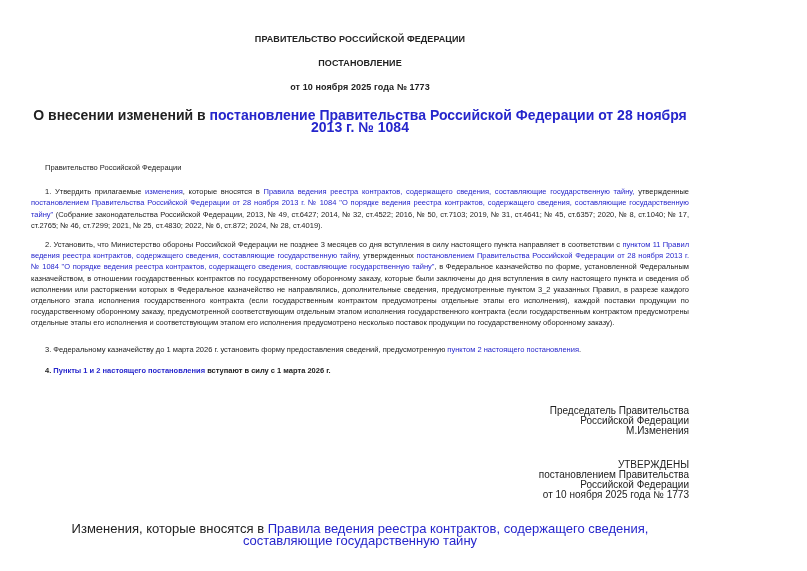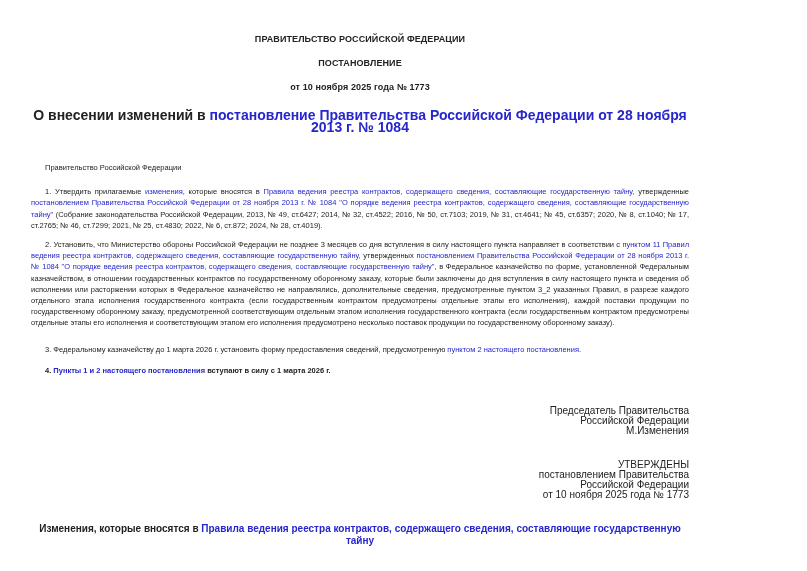--- a/index.html
+++ b/index.html
@@ -51,22 +51,22 @@
   .sig-block p, .approval-block p { margin: 0; }
   .approval-block {
     margin-top: 24px;
     text-align: right;
     font-size: 10px;
     line-height: 10px;
   }
   .annex-heading {
     margin: 23px 0 0 0;
     text-align: center;
-    font-weight: bold;
-    font-size: 10px;
+    font-weight: normal;
+    font-size: 13px;
     line-height: 12px;
   }
   .annex-item { margin-top: 21px; text-indent: 14px; }
   .doclink { color: #2626cc; cursor: pointer; }
   .run { color: inherit; }
 </style>
 </head>
 <body>
 
 <div class="page">

